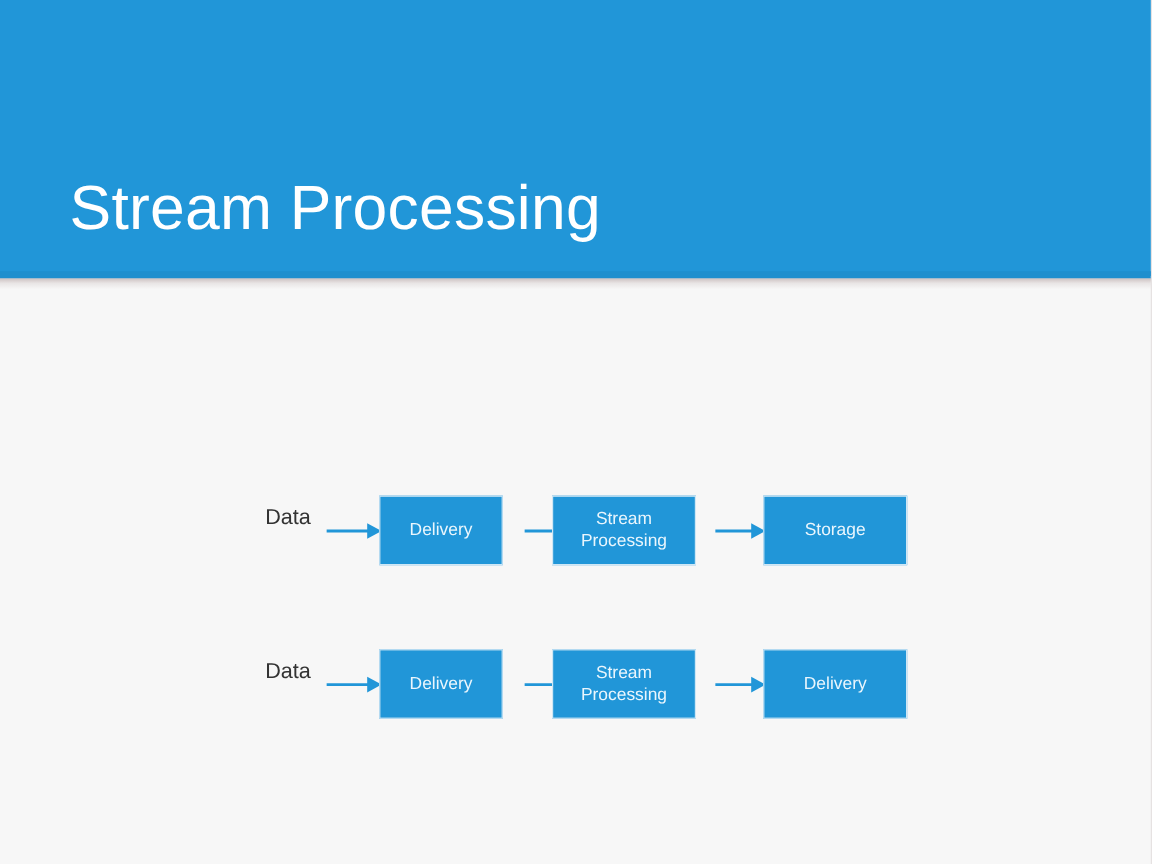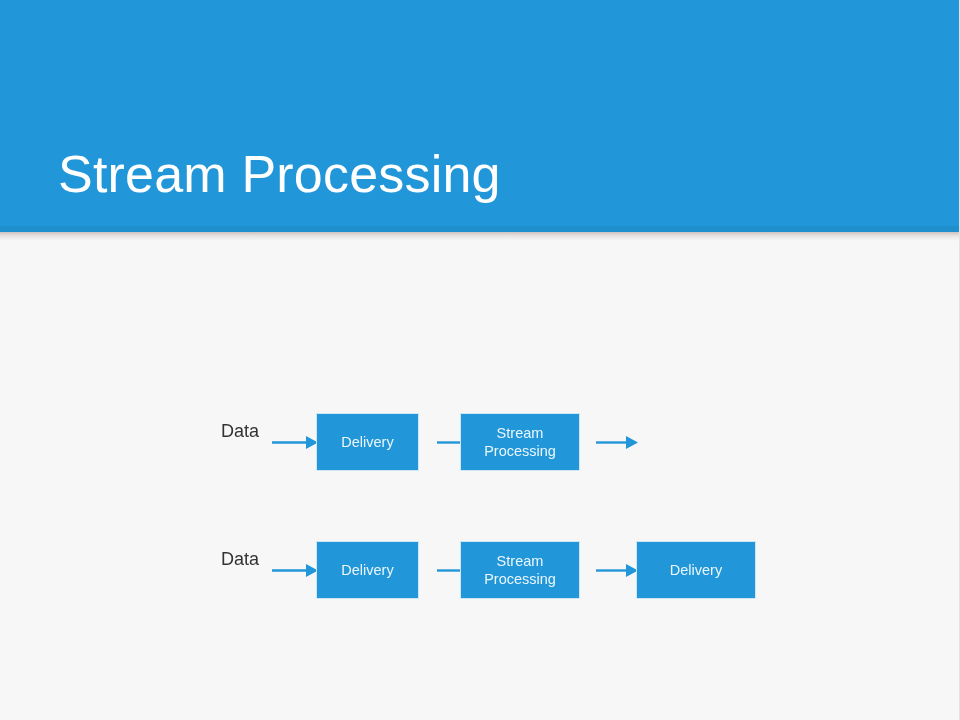--- a/index.html
+++ b/index.html
@@ -172,20 +172,23 @@
         </span>
       </div>
 
       <div class="arrow a2">
         <svg width="42" height="58" viewBox="0 0 42 58" aria-hidden="true">
           <line x1="0" y1="29.5" x2="32" y2="29.5" stroke="#2196d8" stroke-width="2.4"></line>
           <polygon points="30,23 42,29.5 30,36" fill="#2196d8"></polygon>
         </svg>
       </div>
 
+      <div class="node-box n3">
+        <span class="node-label">Storage</span>
+      </div>
     </div>
 
     <div class="pipeline-row row-2">
 
       <div class="source-label">Data</div>
 
       <div class="arrow a0">
         <svg width="46" height="58" viewBox="0 0 46 58" aria-hidden="true">
           <line x1="0" y1="29.5" x2="36" y2="29.5" stroke="#2196d8" stroke-width="2.4"></line>
           <polygon points="34,23 46,29.5 34,36" fill="#2196d8"></polygon>

